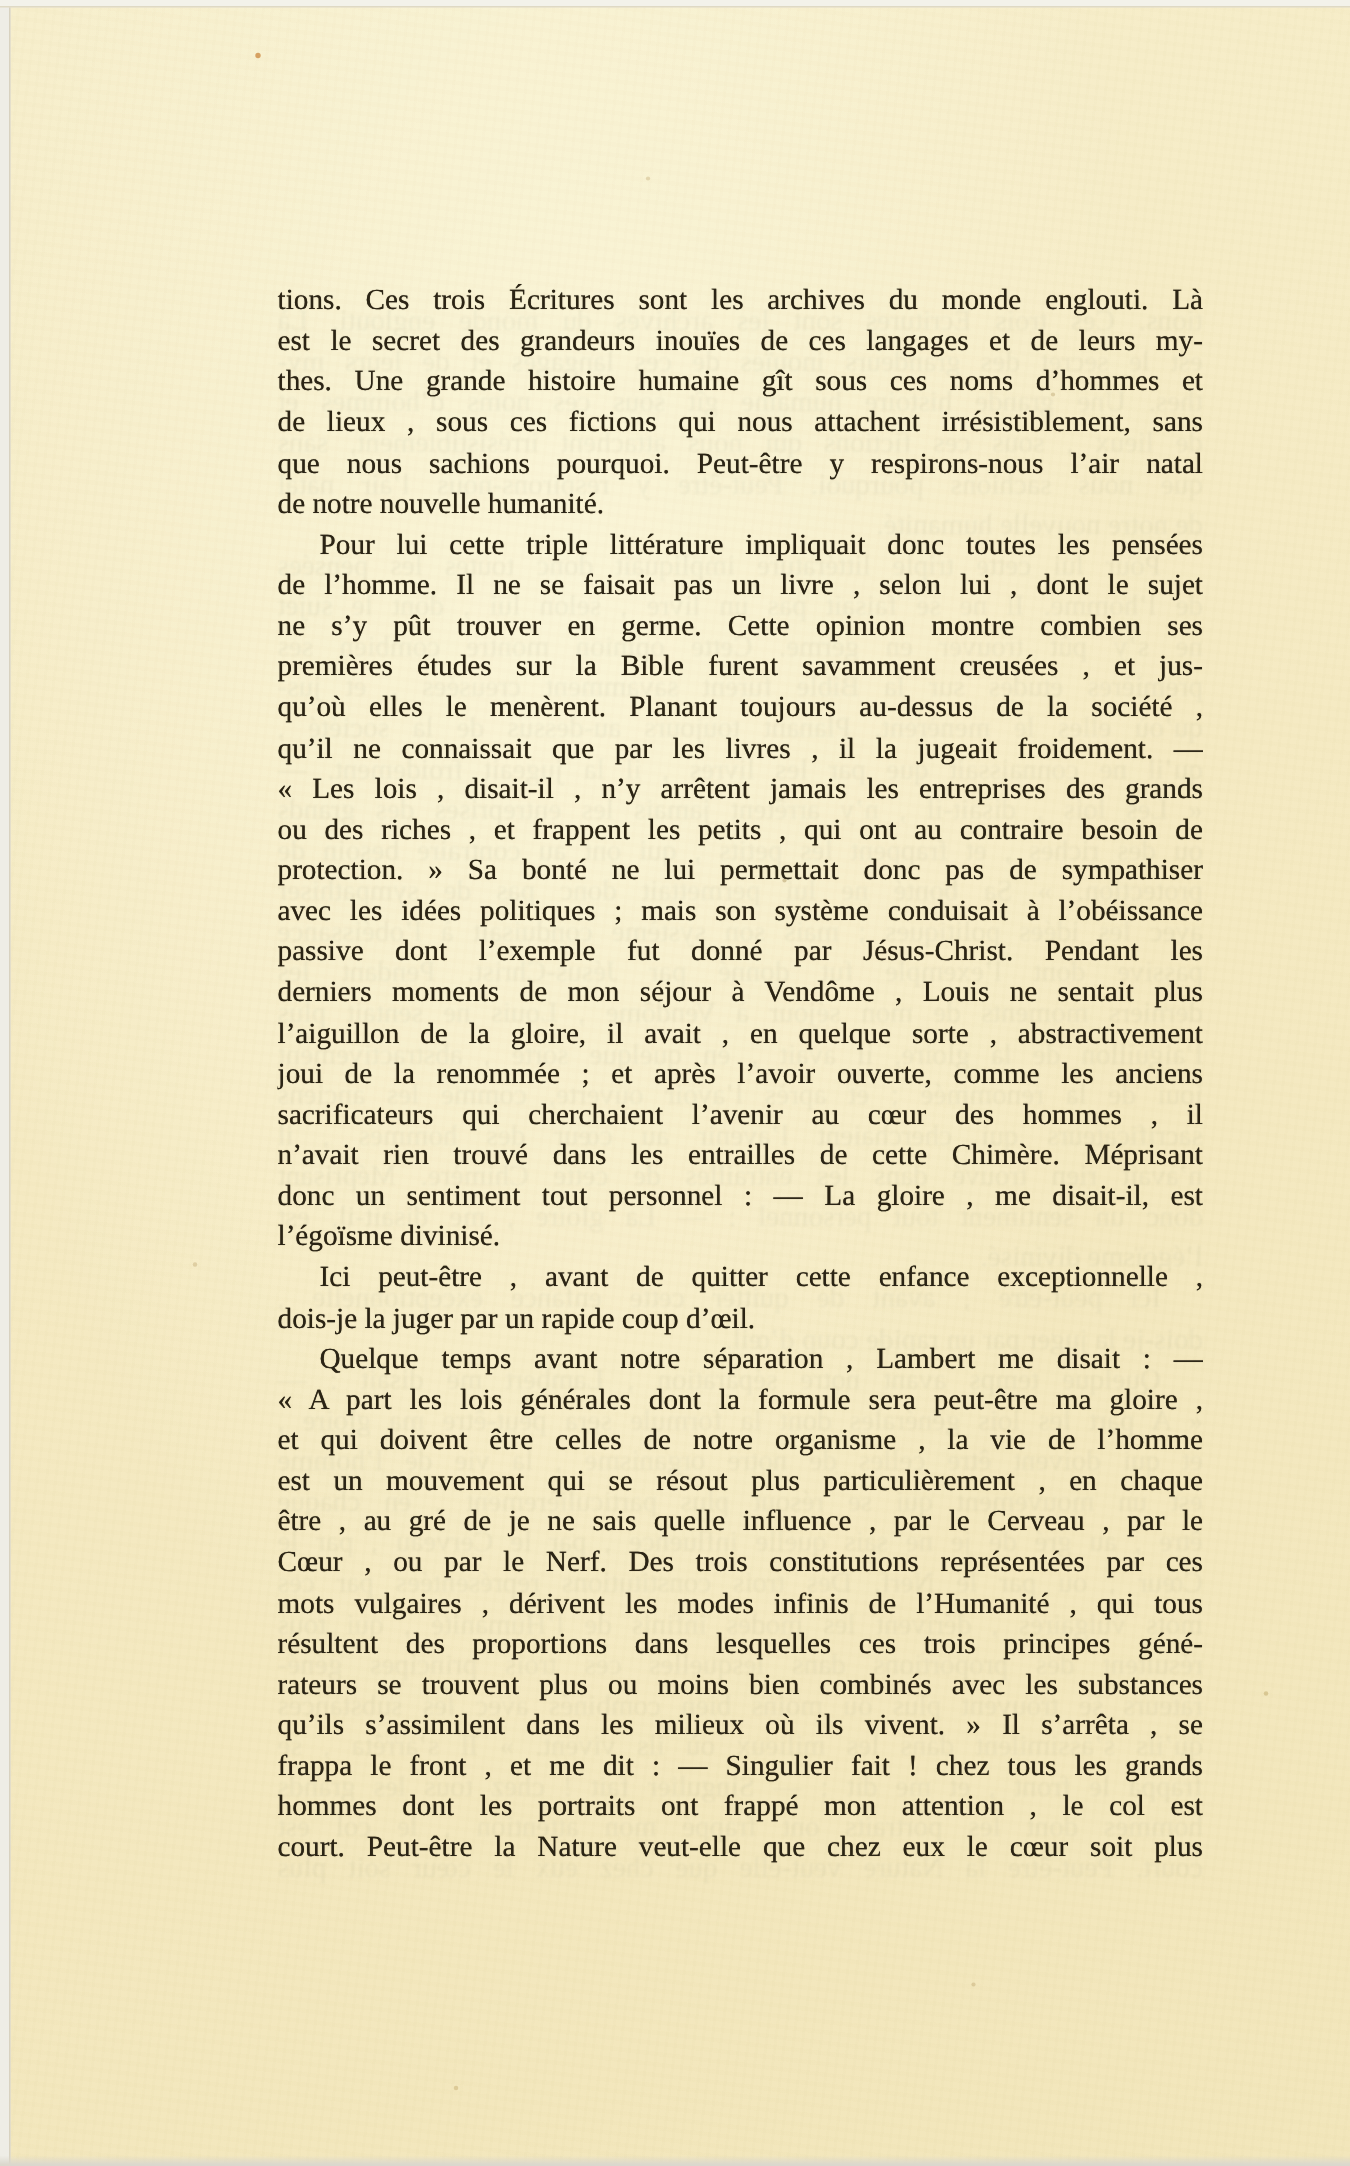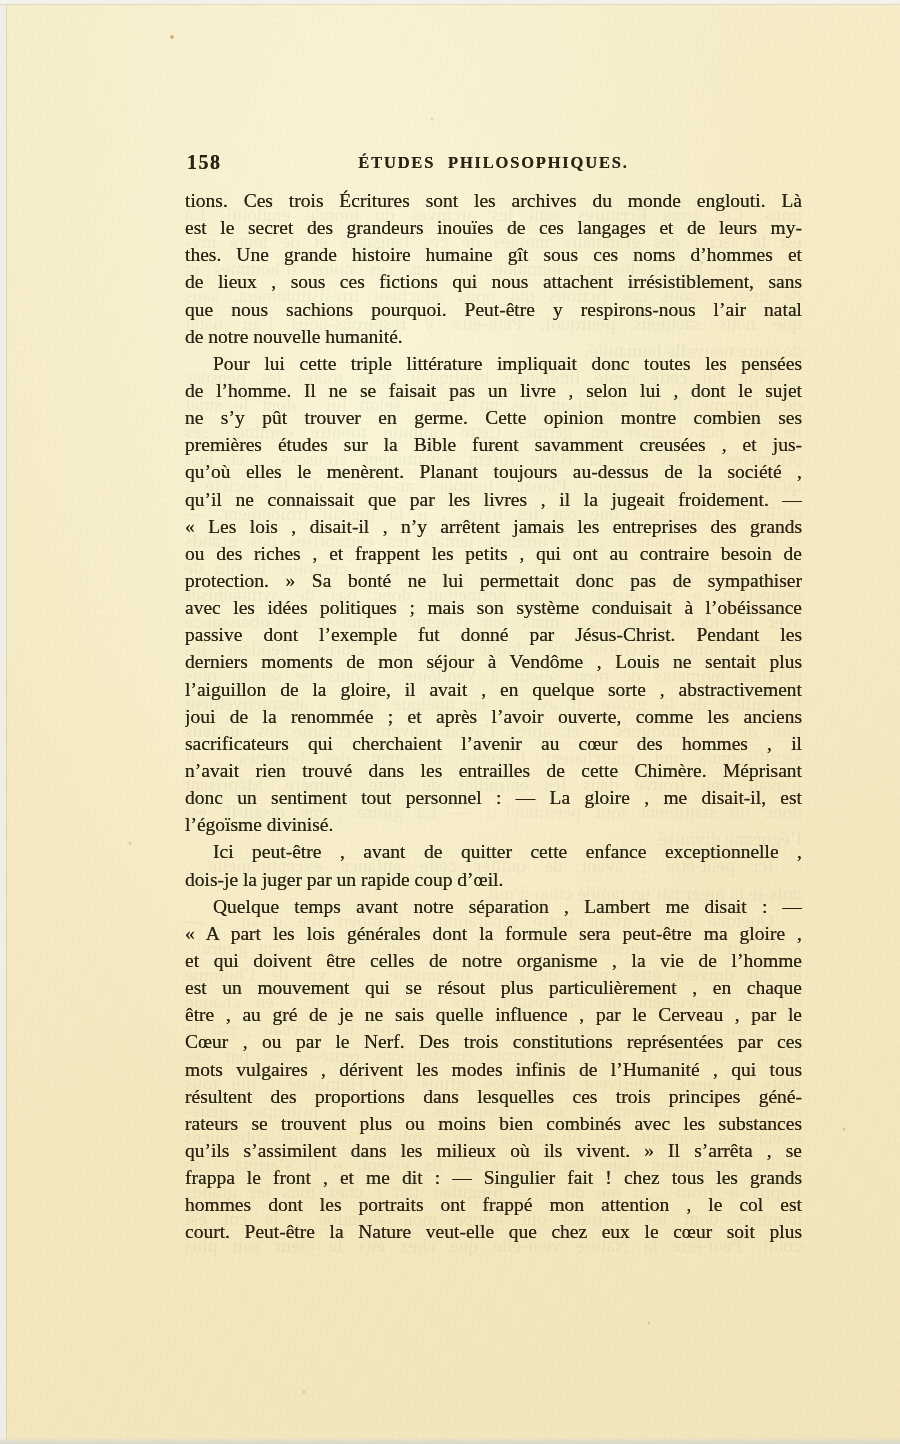--- a/index.html
+++ b/index.html
@@ -107,24 +107,20 @@
       <div class="line">Cœur , ou par le Nerf. Des trois constitutions représentées par ces</div>
       <div class="line">mots vulgaires , dérivent les modes infinis de l’Humanité , qui tous</div>
       <div class="line">résultent des proportions dans lesquelles ces trois principes géné-</div>
       <div class="line">rateurs se trouvent plus ou moins bien combinés avec les substances</div>
       <div class="line">qu’ils s’assimilent dans les milieux où ils vivent. » Il s’arrêta , se</div>
       <div class="line">frappa le front , et me dit : — Singulier fait ! chez tous les grands</div>
       <div class="line">hommes dont les portraits ont frappé mon attention , le col est</div>
       <div class="line">court. Peut-être la Nature veut-elle que chez eux le cœur soit plus</div>
     </div>
 
-  <div class="head">
-    <span class="pagenum">158</span>
-    <div class="running">ÉTUDES PHILOSOPHIQUES.</div>
-  </div>
 
   <div class="text-block">
       <div class="line">tions. Ces trois Écritures sont les archives du monde englouti. Là</div>
       <div class="line">est le secret des grandeurs inouïes de ces langages et de leurs my-</div>
       <div class="line">thes. Une grande histoire humaine gît sous ces noms d’hommes et</div>
       <div class="line">de lieux , sous ces fictions qui nous attachent irrésistiblement, sans</div>
       <div class="line">que nous sachions pourquoi. Peut-être y respirons-nous l’air natal</div>
       <div class="line end">de notre nouvelle humanité.</div>
       <div class="line ind">Pour lui cette triple littérature impliquait donc toutes les pensées</div>
       <div class="line">de l’homme. Il ne se faisait pas un livre , selon lui , dont le sujet</div>

